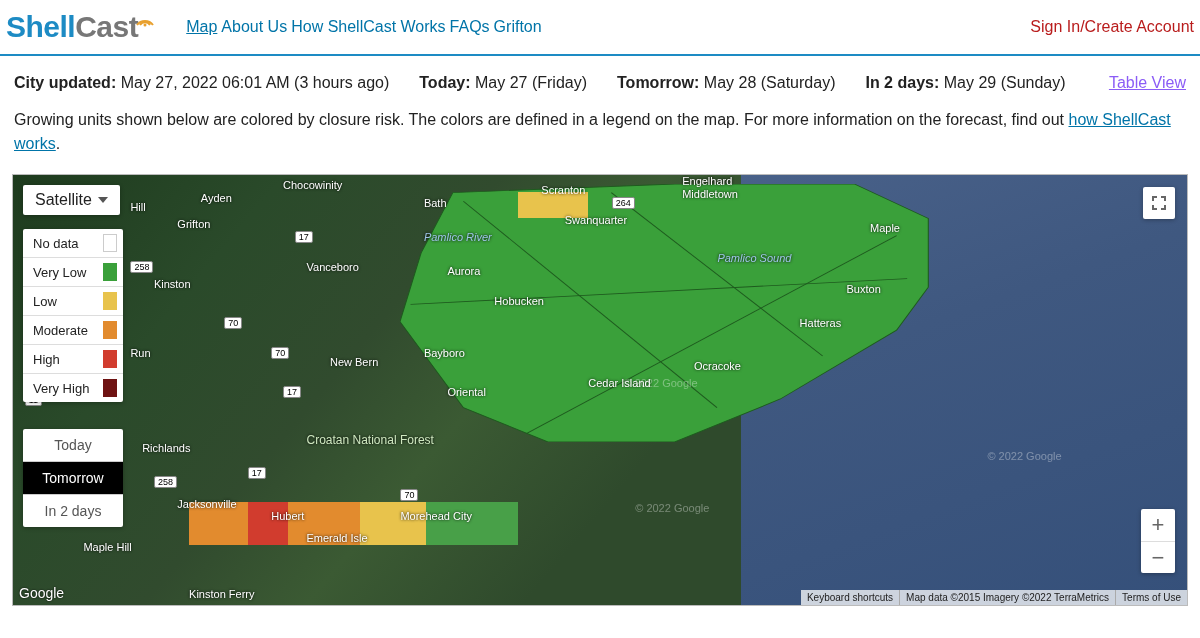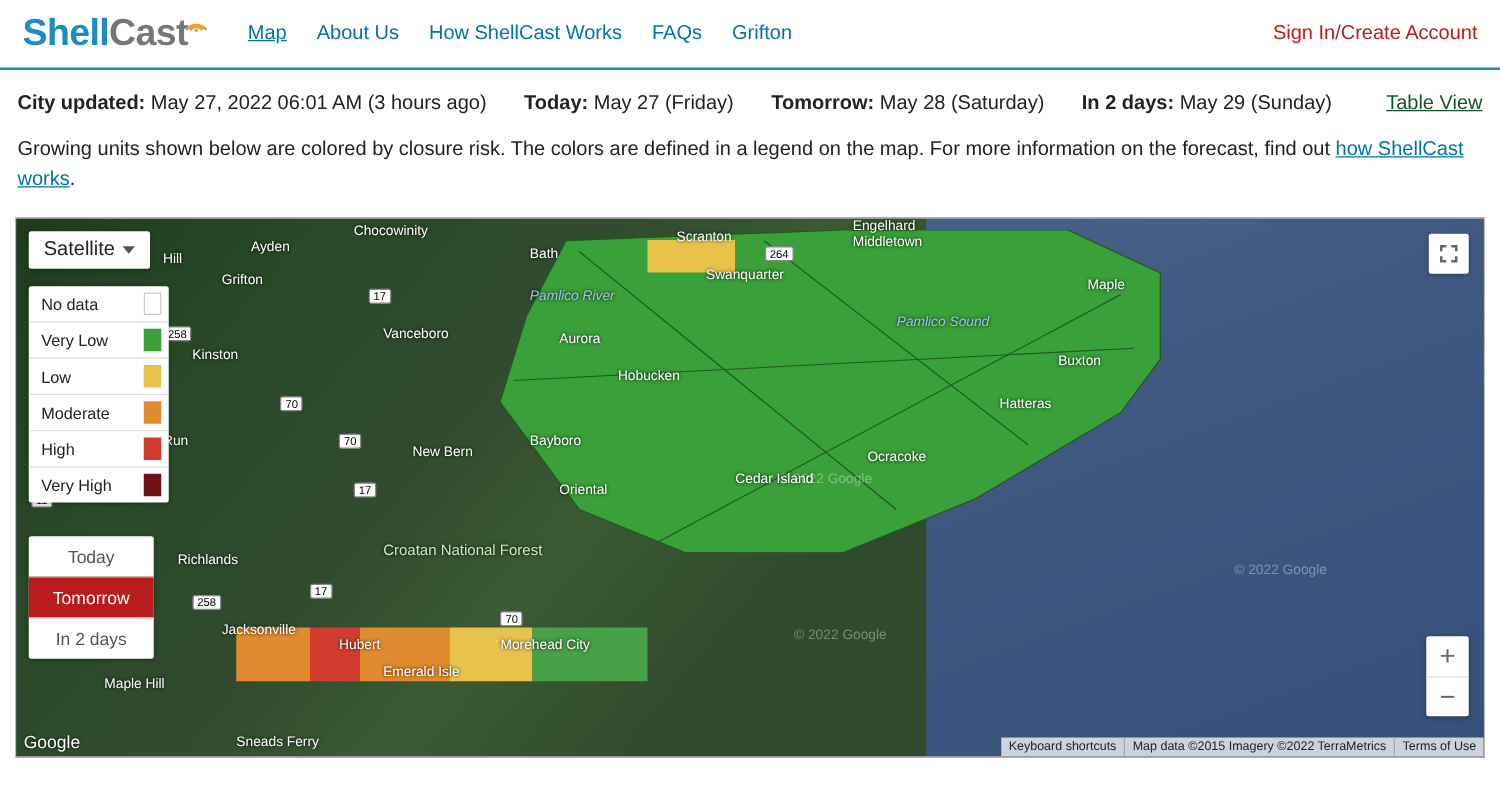--- a/index.html
+++ b/index.html
@@ -1,28 +1,28 @@
 <!DOCTYPE html>
 <html><head>
 <meta charset="utf-8">
 <style>
 *{margin:0;padding:0;box-sizing:border-box}
 body{font-family:Arial,Helvetica,sans-serif;color:#222;font-size:15px;background:#fff}
-.header{display:flex;align-items:center;padding:10px 18px;border-bottom:2px solid #1d8bc4}
+.header{display:flex;align-items:center;padding:10px 6px;border-bottom:2px solid #1d8bc4}
 .logo{display:flex;align-items:baseline;font-weight:700;font-size:30px;letter-spacing:-.5px;margin-right:28px}
 .logo .shell{color:#1d8bc4}
 .logo .cast{color:#777}
 .logo .wifi{display:inline-block;position:relative;top:-10px;left:-3px}
-.nav{display:flex;gap:24px}
+.nav{display:flex;gap:4px}
 .nav a{color:#0074a8;font-size:16px;text-decoration:none}
 .nav a.active{text-decoration:underline}
 .spacer{flex:1}
 .signin{color:#b91c1c;font-size:16px;text-decoration:none}
 .infobar{display:flex;align-items:center;gap:30px;padding:18px 14px 10px;font-size:16px}
-.infobar .table-view{margin-left:auto;color:#14532d;text-decoration:underline}
+.infobar .table-view{margin-left:auto;color:#8b5cf6;text-decoration:underline}
 .desc{padding:6px 14px 12px;font-size:16px;line-height:1.5}
 .desc a{color:#0074a8;text-decoration:underline}
 .map-wrap{position:relative;margin:6px 12px 10px;height:432px;border:1px solid #bbb;background:#3b506b;overflow:hidden}
 
 .land{position:absolute;left:0;top:0;width:62%;height:100%;
 background:linear-gradient(130deg,#1e3b1e 0%,#2a4a2a 25%,#314b2e 45%,#3b5a33 60%,#2f4a2c 80%)}
 .land::after{content:"";position:absolute;right:-40px;top:0;bottom:0;width:200px;
 background:radial-gradient(ellipse at 30% 40%,rgba(30,48,30,0) 40%,rgba(59,80,107,.0) 60%)}
 .ocean{position:absolute;right:0;top:0;width:46%;height:100%;
 background:linear-gradient(160deg,#4a628a 0%,#3f5880 40%,#35507a 100%)}
@@ -41,28 +41,28 @@
 .patch{position:absolute;left:43%;top:4%;width:6%;height:6%;background:#e8c34c}
 
 .place{position:absolute;color:#fff;font-size:11px;text-shadow:0 0 3px #000;white-space:nowrap}
 .road{position:absolute;background:#fff;color:#000;font-size:9px;padding:0 3px;border:1px solid #888;border-radius:2px}
 .forest{position:absolute;color:#cfe8c0;font-size:12px;text-align:center;text-shadow:0 0 3px #000}
 .watermark{position:absolute;color:rgba(255,255,255,.35);font-size:11px}
 
 .ctrl{position:absolute;background:#fff;border-radius:2px;box-shadow:0 1px 4px rgba(0,0,0,.3)}
 .sat{left:10px;top:10px;padding:6px 12px;font-size:16px;display:flex;align-items:center;gap:6px;cursor:pointer}
 .sat .tri{width:0;height:0;border-left:5px solid transparent;border-right:5px solid transparent;border-top:6px solid #555}
-.legend{left:10px;top:54px;width:112px;font-size:13px}
+.legend{left:10px;top:54px;width:100px;font-size:13px}
 .legend .row{display:flex;align-items:center;justify-content:space-between;padding:5px 6px 5px 10px;border-top:1px solid #ddd}
 .legend .row:first-child{border-top:none}
 .legend .sw{width:14px;height:18px}
 .days{left:10px;top:254px;width:100px;font-size:14px}
 .days .d{padding:8px 10px;text-align:center;border-top:1px solid #ccc;color:#555;cursor:pointer}
 .days .d:first-child{border-top:none}
-.days .d.sel{background:#b91c1c;color:#fff}
+.days .d.sel{background:#000000;color:#fff}
 .fs{right:12px;top:12px;width:32px;height:32px;display:flex;align-items:center;justify-content:center;cursor:pointer;color:#666}
 .zoom{right:12px;bottom:32px;width:34px}
 .zoom .z{height:32px;display:flex;align-items:center;justify-content:center;font-size:22px;color:#666;cursor:pointer}
 .zoom .z+.z{border-top:1px solid #ddd}
 .attrib{position:absolute;right:0;bottom:0;display:flex;background:rgba(255,255,255,.75);font-size:10px}
 .attrib span{padding:2px 6px;border-left:1px solid #aaa}
 .attrib span:first-child{border-left:none}
 .glogo{position:absolute;left:6px;bottom:4px;color:#fff;font-size:14px;font-weight:500;text-shadow:0 0 2px #000}
 </style>
 </head>
@@ -144,21 +144,21 @@
   <span class="place" style="left:27%;top:42%">New Bern</span>
   <span class="place" style="left:37%;top:49%">Oriental</span>
   <span class="place" style="left:49%;top:47%">Cedar Island</span>
   <span class="place" style="left:58%;top:43%">Ocracoke</span>
   <span class="place" style="left:11%;top:62%">Richlands</span>
   <span class="place" style="left:14%;top:75%">Jacksonville</span>
   <span class="place" style="left:22%;top:78%">Hubert</span>
   <span class="place" style="left:33%;top:78%">Morehead City</span>
   <span class="place" style="left:25%;top:83%">Emerald Isle</span>
   <span class="place" style="left:6%;top:85%">Maple Hill</span>
-  <span class="place" style="left:15%;top:96%">Sneads Ferry</span>
+  <span class="place" style="left:15%;top:96%">Kinston Ferry</span>
   <span class="place" style="left:10%;top:6%">Hill</span>
   <span class="place" style="left:10%;top:40%">Run</span>
   <span class="place" style="left:35%;top:13%;color:#9fc6e8;font-style:italic">Pamlico River</span>
   <span class="place" style="left:60%;top:18%;color:#9fc6e8;font-style:italic">Pamlico Sound</span>
   <div class="forest" style="left:25%;top:60%">Croatan National Forest</div>
 
   <span class="road" style="left:24%;top:13%">17</span>
   <span class="road" style="left:10%;top:20%">258</span>
   <span class="road" style="left:51%;top:5%">264</span>
   <span class="road" style="left:18%;top:33%">70</span>

